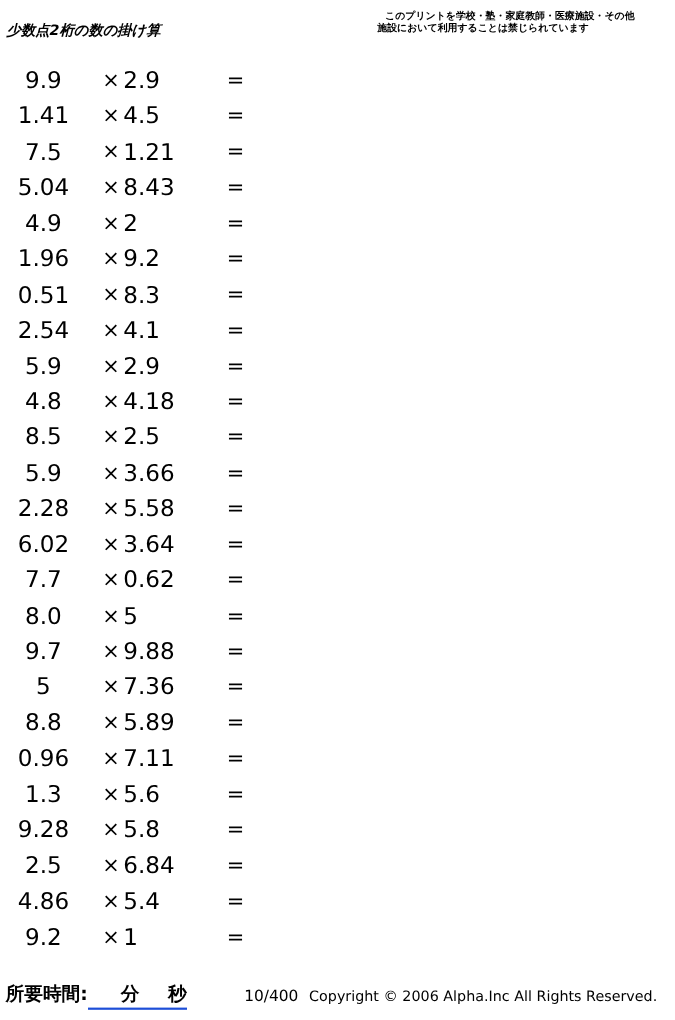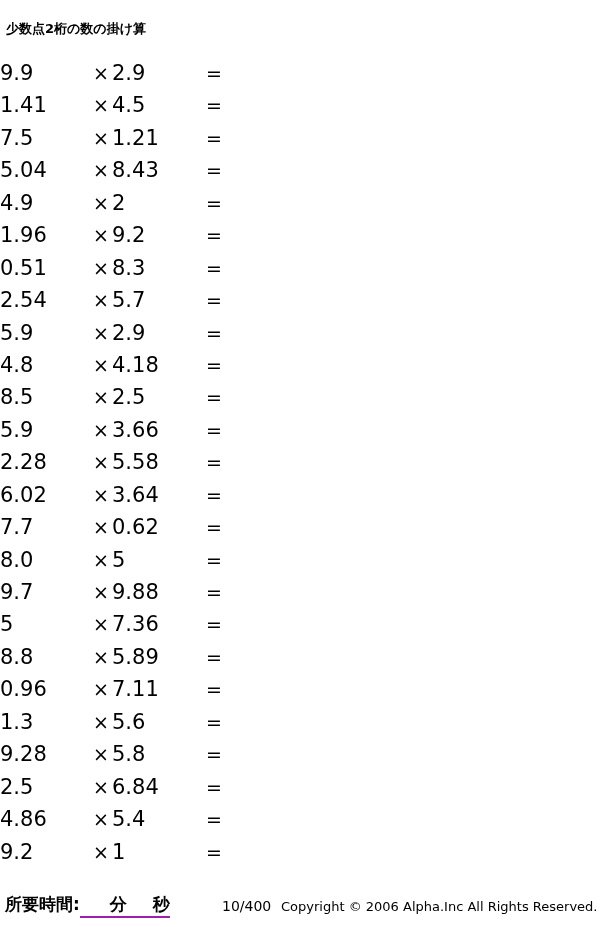--- a/index.html
+++ b/index.html
@@ -37,20 +37,21 @@
   }
   .worksheet-title {
     position: absolute;
     left: 6px;
     top: 22px;
     font-size: 13px;
     font-weight: 700;
     line-height: 14px;
     letter-spacing: 0px;
     white-space: nowrap;
+    font-style: italic;
   }
   .usage-notice {
     position: absolute;
     left: 343px;
     top: 10px;
     width: 268px;
     font-size: 9px;
     font-weight: 700;
     line-height: 11px;
     text-align: left;
@@ -80,21 +81,21 @@
     position: absolute;
     font-size: 21px;
     font-weight: 400;
     line-height: 26px;
     top: 0;
     white-space: nowrap;
   }
   .operand-a {
     left: 0px;
     width: 79px;
-    text-align: left;
+    text-align: center;
   }
   .op-times {
     left: 88px;
     width: 26px;
     text-align: center;
     font-size: 19px;
   }
   .operand-b {
     left: 112px;
     width: 79px;
@@ -124,21 +125,21 @@
     left: 5px;
     top: 0px;
     font-size: 17px;
     font-weight: 700;
     line-height: 22px;
     white-space: nowrap;
   }
   .time-label .tl-text { letter-spacing: 0px; }
   .time-label .tl-rule {
     display: inline-block;
-    border-bottom: 2px solid #a21caf;
+    border-bottom: 2px solid #1d4ed8;
     padding: 0 0 1px 0;
   }
   .time-label .tl-gap {
     display: inline-block;
     width: 30px;
   }
   .time-label .tl-gap2 {
     display: inline-block;
     width: 26px;
   }
@@ -162,20 +163,24 @@
     text-align: right;
   }
 </style>
 </head>
 <body>
 
 <div class="sheet">
 
   <div class="header">
     <div class="worksheet-title">少数点2桁の数の掛け算</div>
+    <div class="usage-notice">
+      <span class="nline indent">このプリントを学校・塾・家庭教師・医療施設・その他</span>
+      <span class="nline">施設において利用することは禁じられています</span>
+    </div>
   </div>
 
   <div class="problems" id="problem-list">
       <div class="problem-row">
         <div class="cell operand-a">9.9</div>
         <div class="cell op-times">×</div>
         <div class="cell operand-b">2.9</div>
         <div class="cell op-equals">=</div>
         <div class="cell answer-blank"></div>
       </div>
@@ -217,21 +222,21 @@
       <div class="problem-row">
         <div class="cell operand-a">0.51</div>
         <div class="cell op-times">×</div>
         <div class="cell operand-b">8.3</div>
         <div class="cell op-equals">=</div>
         <div class="cell answer-blank"></div>
       </div>
       <div class="problem-row">
         <div class="cell operand-a">2.54</div>
         <div class="cell op-times">×</div>
-        <div class="cell operand-b">5.7</div>
+        <div class="cell operand-b">4.1</div>
         <div class="cell op-equals">=</div>
         <div class="cell answer-blank"></div>
       </div>
       <div class="problem-row">
         <div class="cell operand-a">5.9</div>
         <div class="cell op-times">×</div>
         <div class="cell operand-b">2.9</div>
         <div class="cell op-equals">=</div>
         <div class="cell answer-blank"></div>
       </div>

